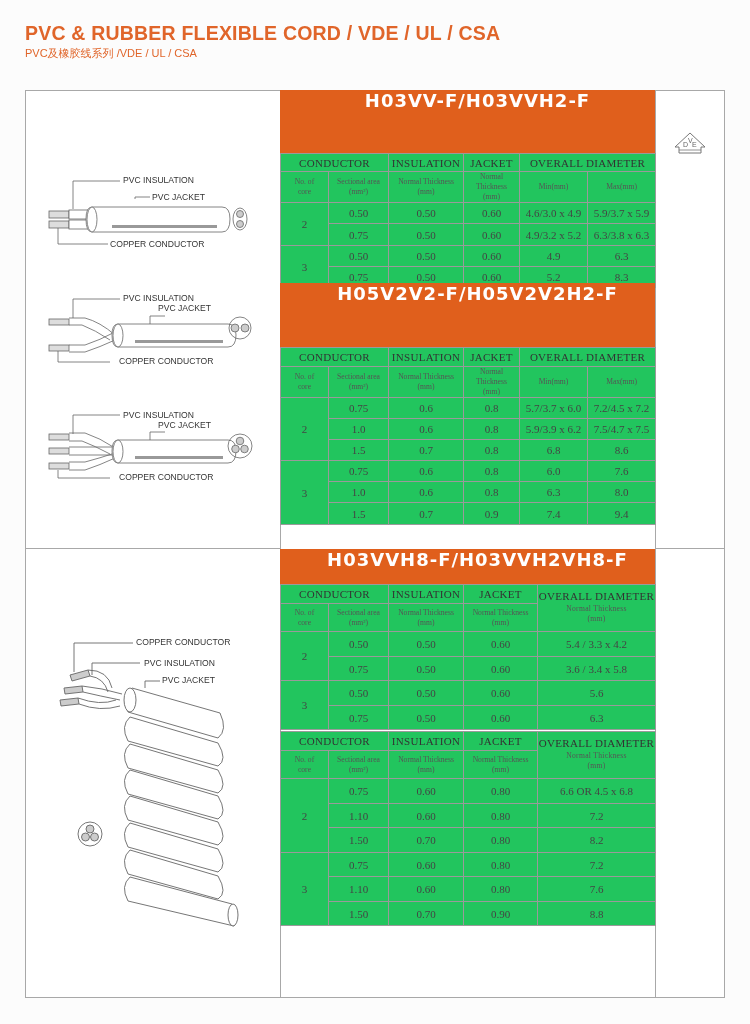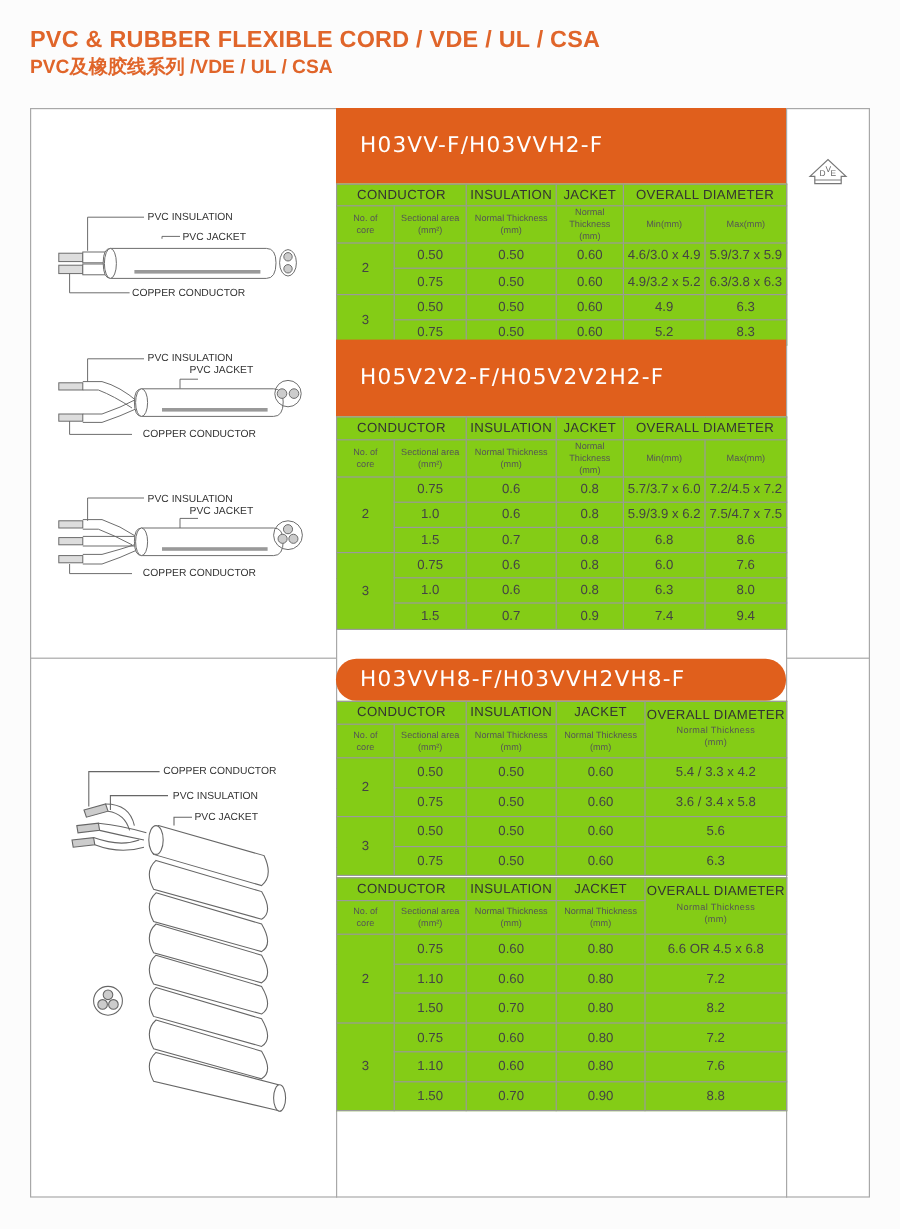--- a/index.html
+++ b/index.html
@@ -1,32 +1,32 @@
 <!DOCTYPE html>
 <html><head>
 <meta charset="utf-8">
 <style>
   * { box-sizing: border-box; margin: 0; padding: 0; }
   html, body { width: 750px; height: 1024px; background: #fcfcfc; overflow: hidden; }
   body { position: relative; font-family: "Liberation Sans", sans-serif; color: #3a3a3a; }
 
   .title-en { position: absolute; left: 25px; top: 22px; font-size: 19.5px; font-weight: bold; color: #e0652a; letter-spacing: 0.2px; white-space: nowrap; }
-  .title-cn { position: absolute; left: 25px; top: 46px; font-size: 16px; font-weight: bold; color: #e0652a; white-space: nowrap; }
+  .title-cn { position: absolute; left: 25px; top: 46px; font-size: 11px; font-weight: normal; color: #e0652a; white-space: nowrap; }
 
   .frame { position: absolute; left: 25px; top: 90px; width: 700px; height: 908px; border: 1.5px solid #a8a8a8; background: #fff; }
   .hdiv { position: absolute; left: 25px; top: 548px; width: 255px; height: 0; border-top: 1.5px solid #a8a8a8; }
   .hdiv-r { position: absolute; left: 655px; top: 548px; width: 70px; height: 0; border-top: 1.5px solid #a8a8a8; }
   .vdiv { position: absolute; left: 655px; top: 90px; width: 0; height: 908px; border-left: 1.5px solid #a8a8a8; }
   .vdiv-l { position: absolute; left: 280px; top: 90px; width: 0; height: 908px; border-left: 1.5px solid #a8a8a8; }
 
   .block { position: absolute; left: 280px; width: 375px; }
-  .banner { background: #e05f1c; color: #fff; font-weight: normal; font-family: "DejaVu Sans", sans-serif; letter-spacing: 1px; padding-left: 20px; display: flex; flex-direction: column; justify-content: center; }
+  .banner { background: #e05f1c; color: #fff; font-weight: bold; font-family: "DejaVu Sans", sans-serif; letter-spacing: 1px; padding-left: 20px; display: flex; flex-direction: row; justify-content: center; }
   .banner .ln { font-size: 18px; line-height: 22px; white-space: nowrap; }
 
-  table.spec { border-collapse: collapse; width: 375px; table-layout: fixed; background: #84cc16; }
+  table.spec { border-collapse: collapse; width: 375px; table-layout: fixed; background: #22c55e; font-family: Liberation Serif, serif; }
   table.spec td { border: 1px solid #9a9a9a; text-align: center; vertical-align: middle; padding: 0; overflow: hidden; white-space: nowrap; }
   td.grp { font-size: 11px; color: #333; letter-spacing: 0.3px; }
   td.sub { font-size: 7.6px; color: #555; line-height: 10px; }
   td.val { font-size: 11px; color: #444; }
   td.core { font-size: 11px; color: #444; }
 
   .lbl { position: absolute; font-size: 8.6px; color: #333; white-space: nowrap; }
   svg.ill { position: absolute; overflow: visible; }
 </style>
 </head>
@@ -314,21 +314,21 @@
       <td class="val">0.7</td>
       <td class="val">0.9</td>
       <td class="val">7.4</td>
       <td class="val">9.4</td>
     </tr>
   </tbody>
     </table>
 </div>
 
 <div class="block" style="top:549px;">
-  <div class="banner" style="height:35px;border-radius:17px;">
+  <div class="banner" style="height:35px;">
     <div class="ln">H03VVH8-F/H03VVH2VH8-F</div>
   </div>
   <table class="spec">
     <colgroup>
         <col style="width:48px">
         <col style="width:60px">
         <col style="width:75px">
         <col style="width:74px">
         <col style="width:118px">
       </colgroup>

